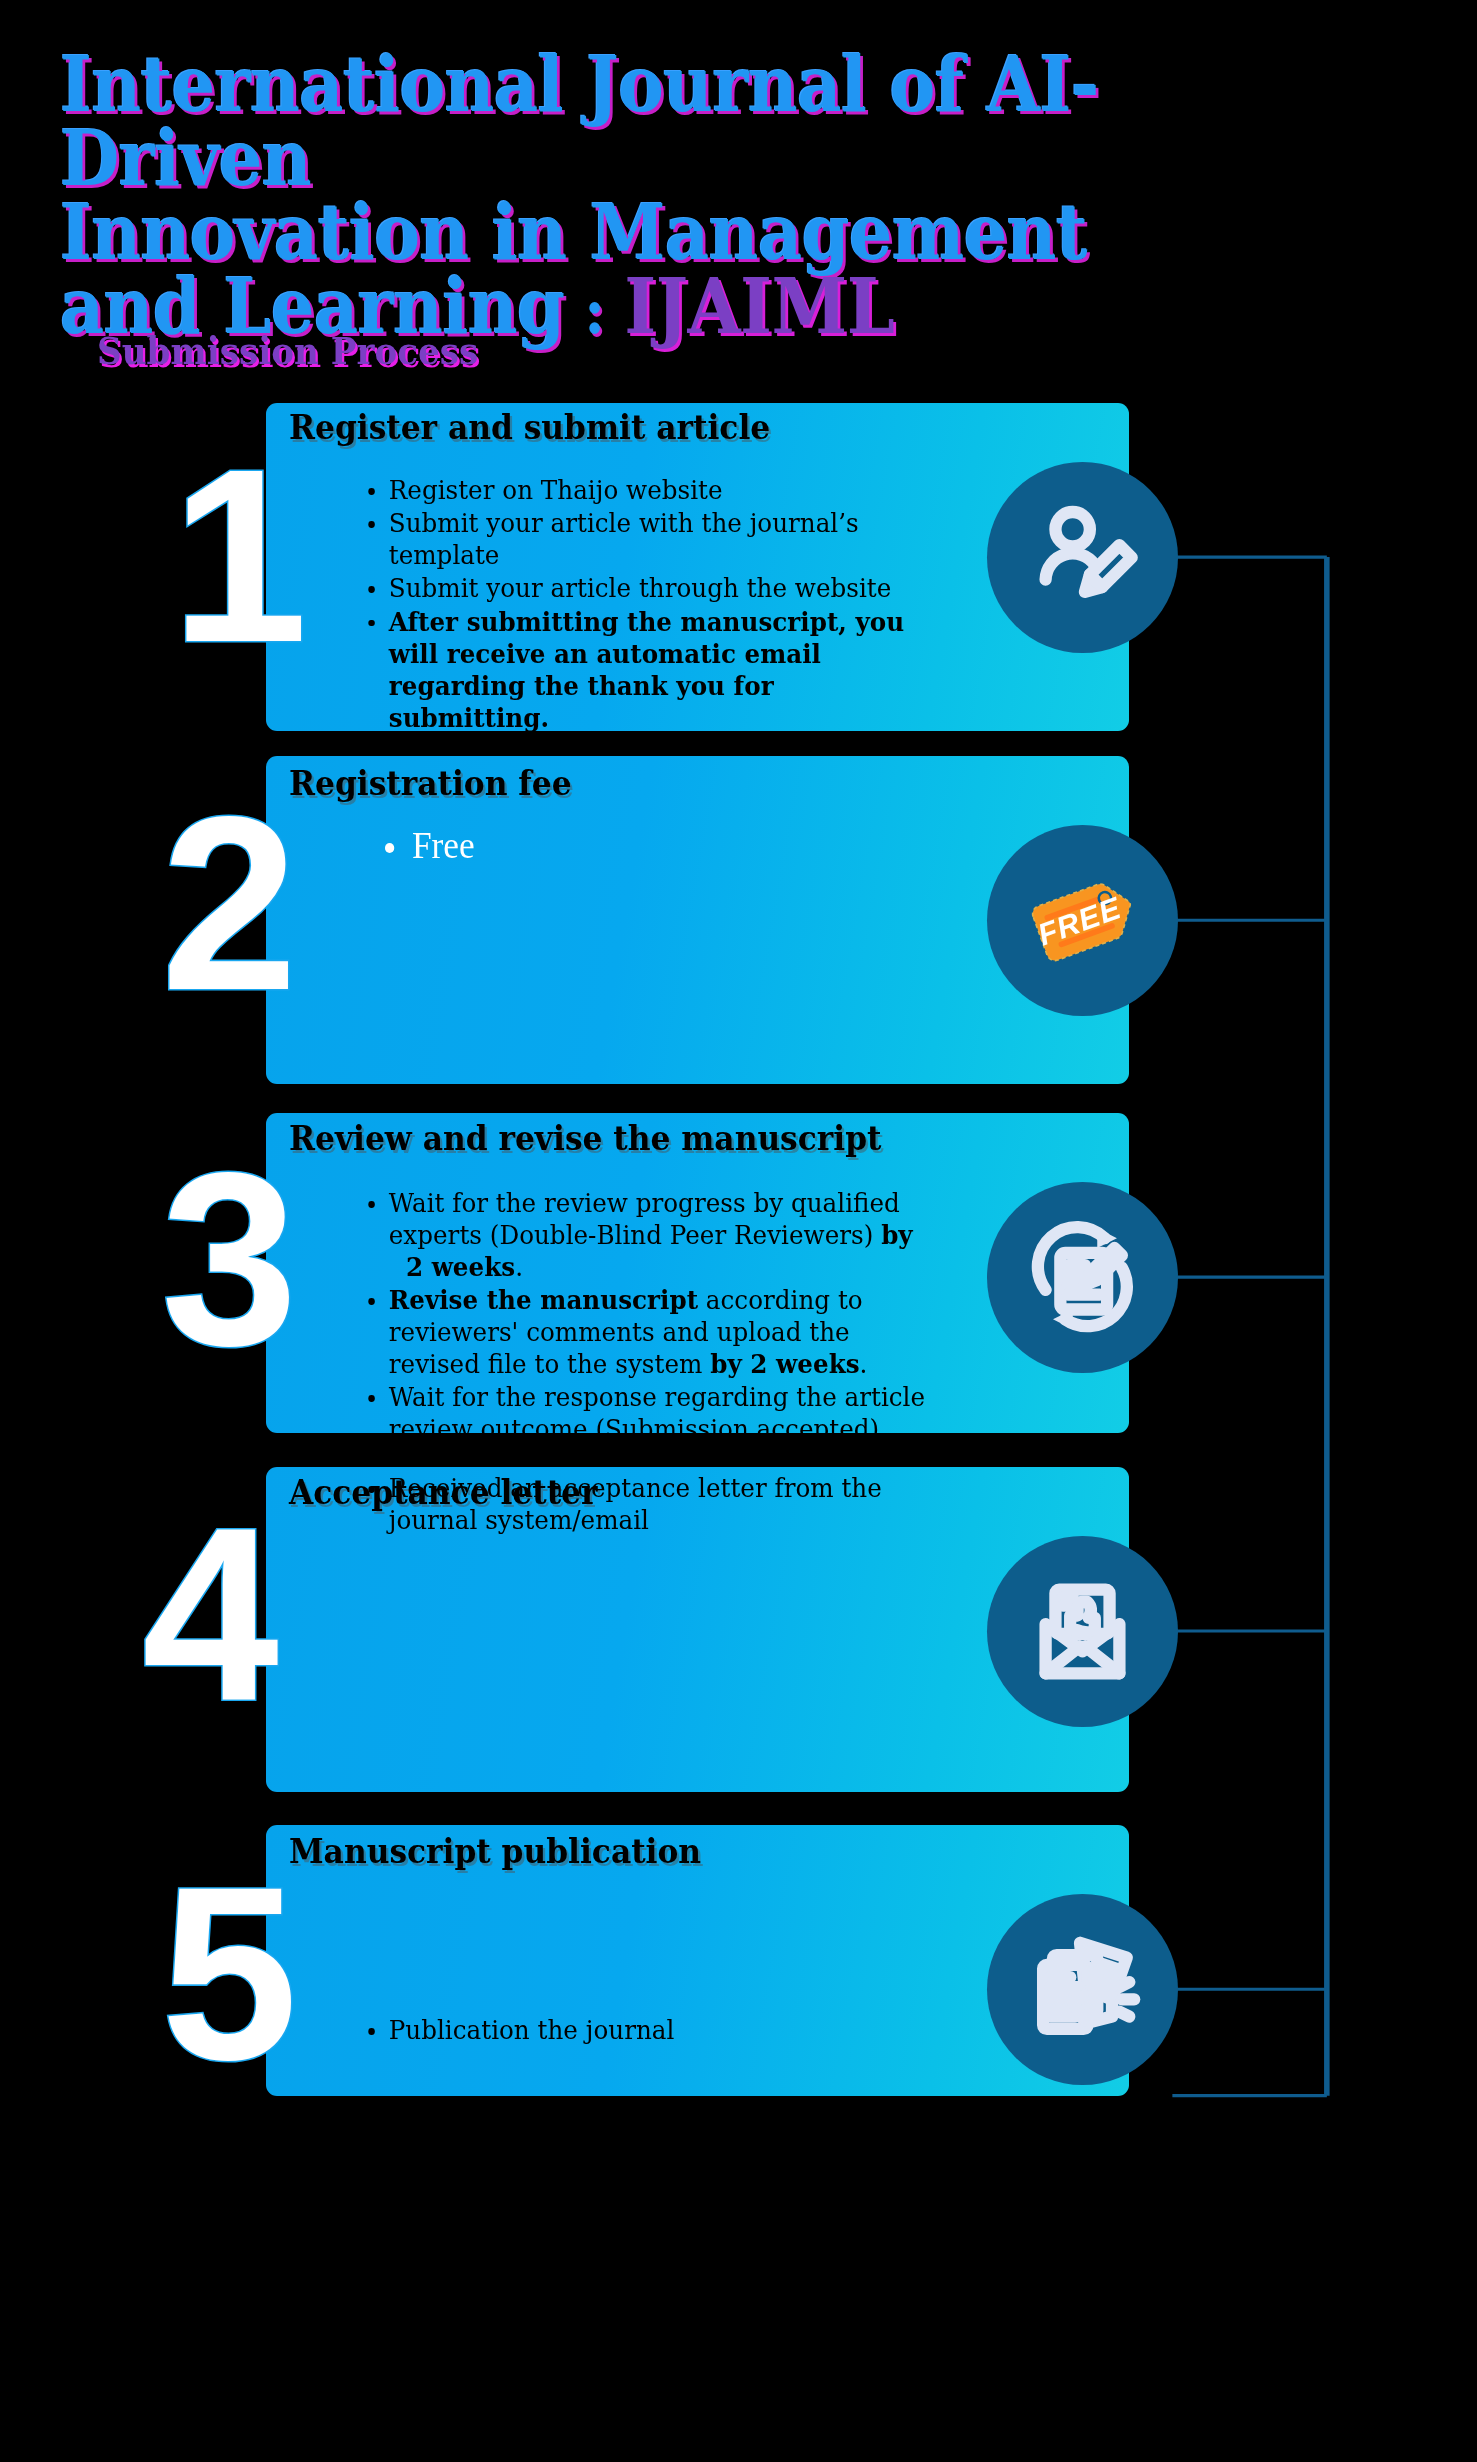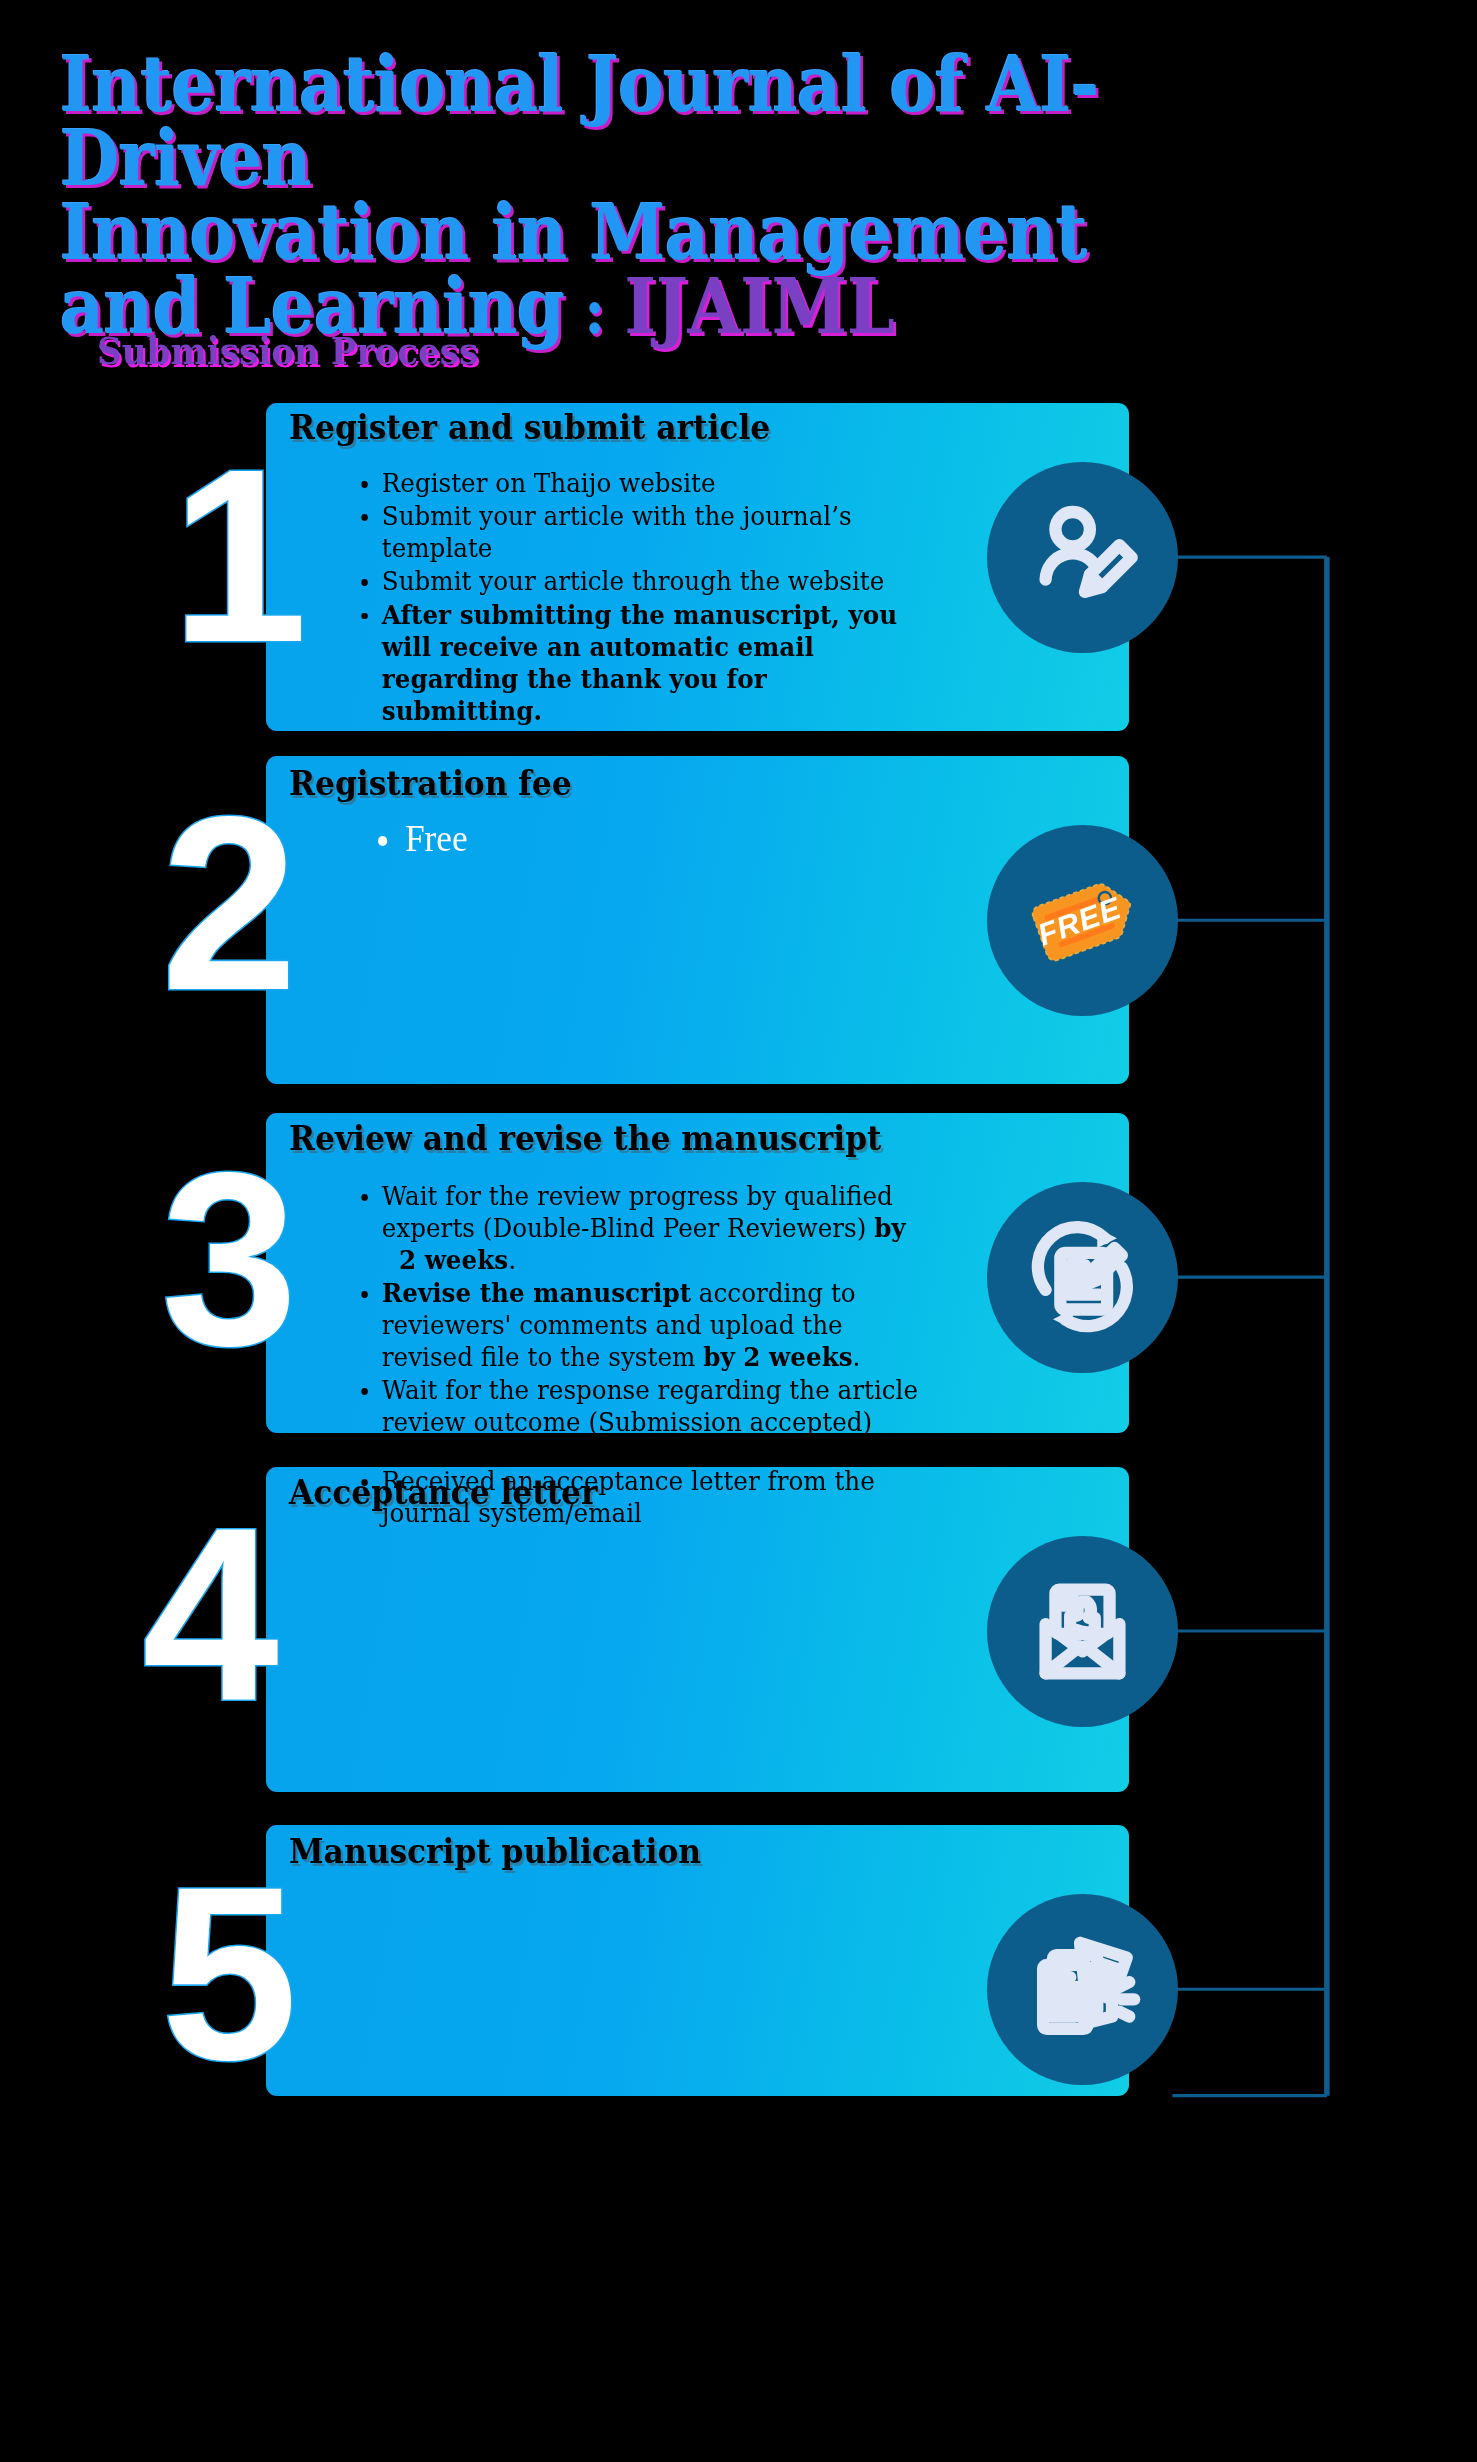--- a/index.html
+++ b/index.html
@@ -71,21 +71,21 @@
     font-size:34px;
     line-height:36px;
     color:#000;
     text-shadow:2.5px 2.5px 0 rgba(80,80,80,.45);
     transform:scaleX(.92);transform-origin:left top;
     z-index:4;
     white-space:nowrap;
   }
   .bullets{
     position:absolute;
-    margin:7px;
+    margin:14px;
     padding:0;
     list-style:none;
     z-index:4;
   }
   .bullets li{
     position:relative;
     font-family:"DejaVu Serif", serif;
     font-size:26.5px;
     line-height:32px;
     color:#000;
@@ -229,21 +229,21 @@
       <path class="ico-stroke" d="M20 44 L50 66 L80 44 L80 84 L20 84 Z" stroke-width="4"></path>
       <path class="ico-stroke" d="M20 84 L48 62 M80 84 L52 62" stroke-width="4"></path>
     </svg>
   </div>
 </div>
 
 <div class="step">
   <div class="card" style="top:1825px;height:271px;"></div>
   <div class="step-number" style="left:161px;top:1878px;font-size:246px;">5</div>
   <div class="card-title" style="left:289px;top:1833px;">Manuscript publication</div>
-  <ul class="bullets" style="left:345px;top:1781px;width:622px;">
+  <ul class="bullets" style="left:345px;top:2000px;width:622px;">
     <li>Publication the journal</li>
   </ul>
   <div class="icon-badge" style="left:987px;top:1894px;">
     <svg viewBox="0 0 100 100">
       <path class="ico-stroke" d="M48 12 L86 24 L74 58 L52 50 Z" stroke-width="4"></path>
       <line class="ico-stroke" x1="62" y1="28" x2="80" y2="34" stroke-width="4"></line>
       <line class="ico-stroke" x1="60" y1="36" x2="78" y2="42" stroke-width="4"></line>
       <line class="ico-stroke" x1="58" y1="44" x2="76" y2="50" stroke-width="4"></line>
       <rect class="ico-stroke" x="26" y="22" width="36" height="48" rx="3" stroke-width="4"></rect>
       <rect class="ico-stroke" x="18" y="30" width="36" height="52" rx="3" stroke-width="4" fill="#0d5d8c"></rect>

